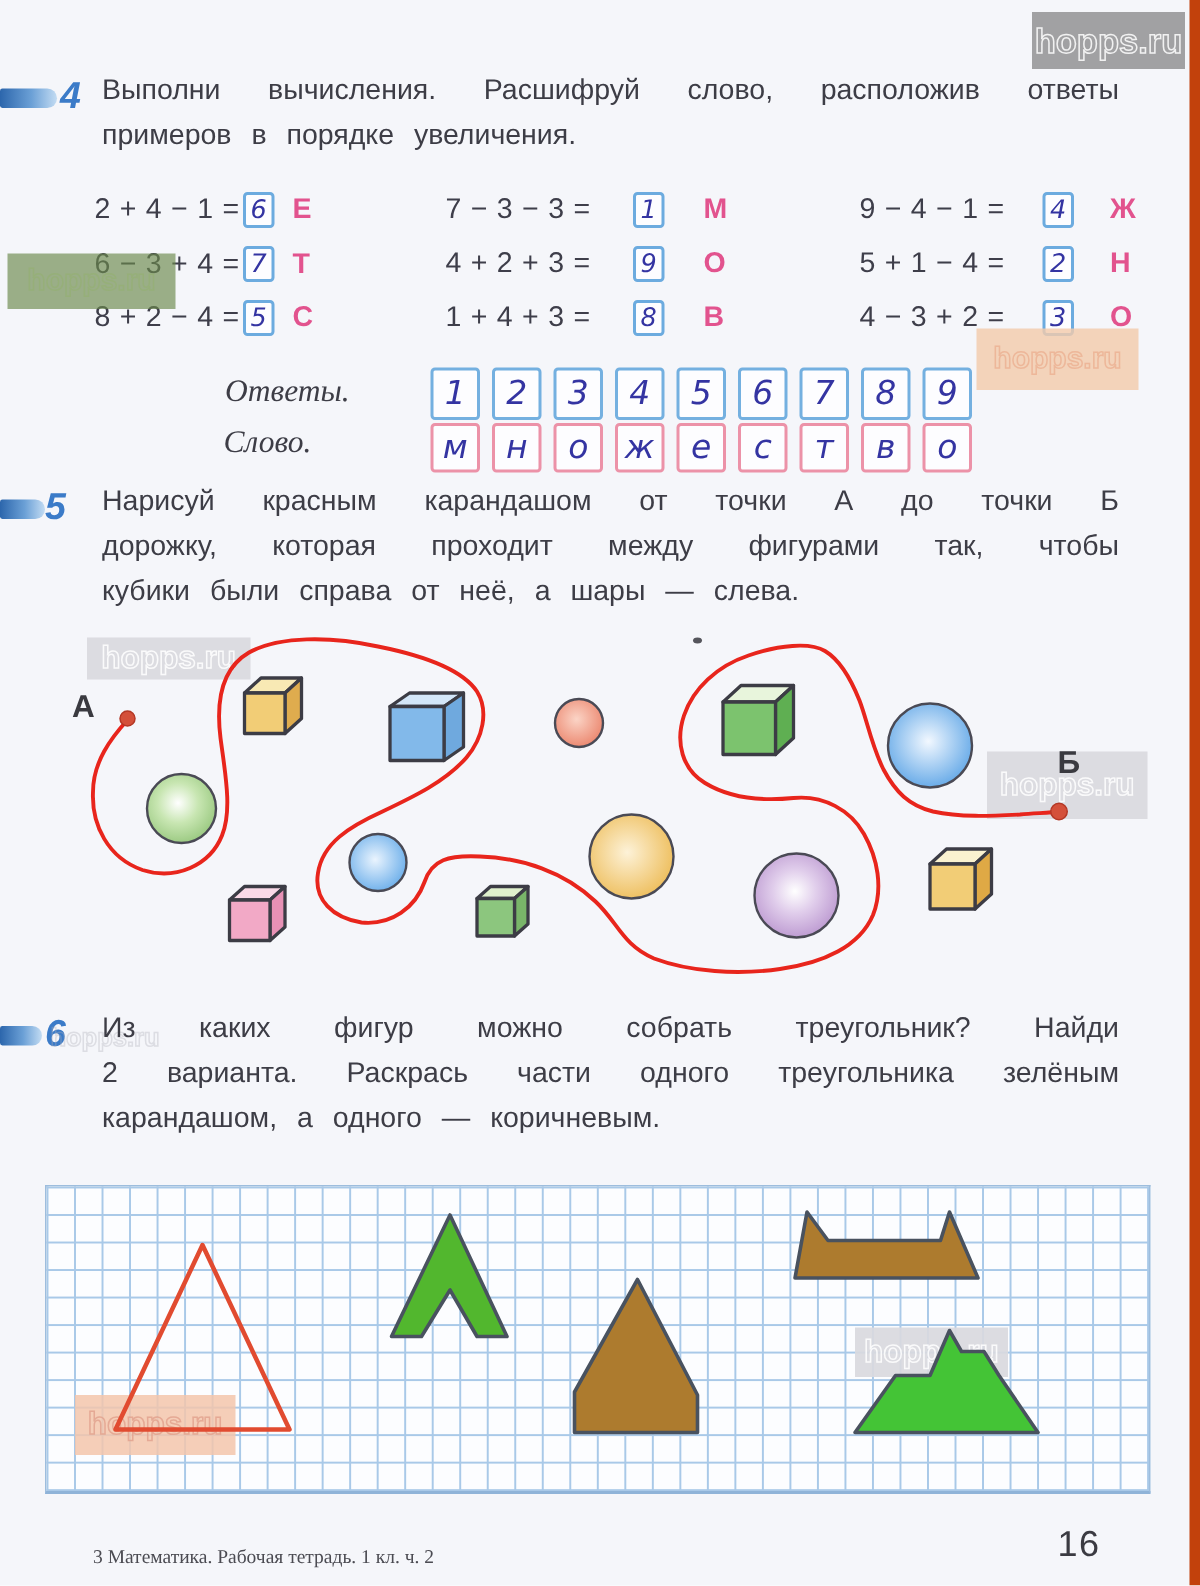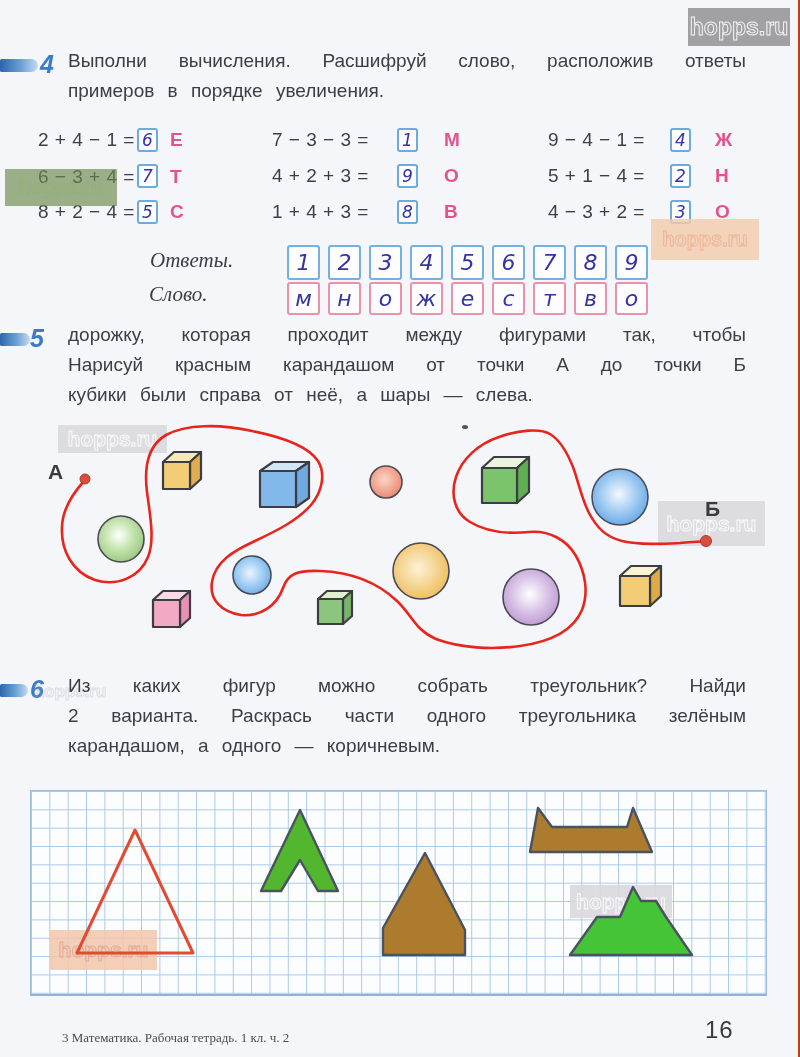--- a/index.html
+++ b/index.html
@@ -1,32 +1,32 @@
 <!DOCTYPE html>
 <html><head>
 <meta charset="utf-8">
 <style>
   html,body{margin:0;padding:0;}
   .page{position:relative;width:800px;height:1057px;background:#f5f6fa;overflow:hidden;
-        font-family:"Liberation Sans",sans-serif;border-right:2px solid #c2410c;box-sizing:border-box;}
+        font-family:"Liberation Sans",sans-serif;border-right:7px solid #c2410c;box-sizing:border-box;}
 
   
   .swoosh{position:absolute;height:13px;background:linear-gradient(90deg,#2c66ac,#6ba0d6 55%,#c3dcf3);
           border-radius:2px 8px 8px 2px;}
   .tnum{position:absolute;font-style:italic;font-weight:bold;font-size:25px;color:#3b7bc8;}
 
   
   .tline{width:678px;font-size:19px;line-height:30px;color:#3d3d46;white-space:nowrap;}
   .tlines{position:absolute;left:68px;}
   .just{white-space:normal;text-align:justify;text-align-last:justify;}
   .sp{word-spacing:8px;}
 
   
   .eqrow{position:absolute;display:flex;align-items:center;height:24px;font-size:19px;color:#3e3e4a;}
-  .eqexpr{display:inline-block;word-spacing:1px;}
+  .eqexpr{display:inline-block;word-spacing:1px;margin-left:25px;}
   .w1{width:99px}.w2{width:125px}.w3{width:122px}
   .abox{box-sizing:border-box;width:21px;height:24px;border:2px solid #6cabdf;border-radius:3px;
         background:#fdfdff;display:flex;align-items:center;justify-content:center;flex:none;}
   .hw{font-family:"DejaVu Sans",sans-serif;font-style:italic;color:#3434a2;font-size:17px;line-height:1;}
   .eqletter{font-weight:bold;color:#e2538e;font-size:19px;}
   .m1{margin-left:12px}.m2{margin-left:26px}.m3{margin-left:24px}
 
   
   .biglabel{position:absolute;font-family:"Liberation Serif",serif;font-style:italic;
             font-size:21px;color:#3d3d46;}
@@ -202,22 +202,22 @@
         <span class="hw2">в</span>
       </span>
     <span class="pbox">
         <span class="hw2">о</span>
       </span>
   </div>
 
   <div class="swoosh" style="left:0;top:333px;width:30px;"></div>
   <div class="tnum" style="left:30px;top:324px;">5</div>
   <div class="tlines" style="top:320px;">
+    <div class="tline just">Нарисуй красным карандашом от точки А до точки Б</div>
     <div class="tline just">дорожку, которая проходит между фигурами так, чтобы</div>
-    <div class="tline just">Нарисуй красным карандашом от точки А до точки Б</div>
     <div class="tline sp">кубики были справа от неё, а шары — слева.</div>
   </div>
 
   <div class="wm wm-grey wm-z1" style="left:58px;top:425px;width:109px;height:28px;">hopps.ru</div>
   <div class="wm wm-grey wm-z1" style="left:658px;top:501px;width:107px;height:45px;">hopps.ru</div>
 
   <svg class="figsvg" style="left:35px;top:418px;" width="735" height="247" viewBox="0 0 735 247">
     <defs>
       <radialGradient id="gGreen" cx="45%" cy="42%" r="65%">
           <stop offset="0%" stop-color="#ffffff"></stop>

